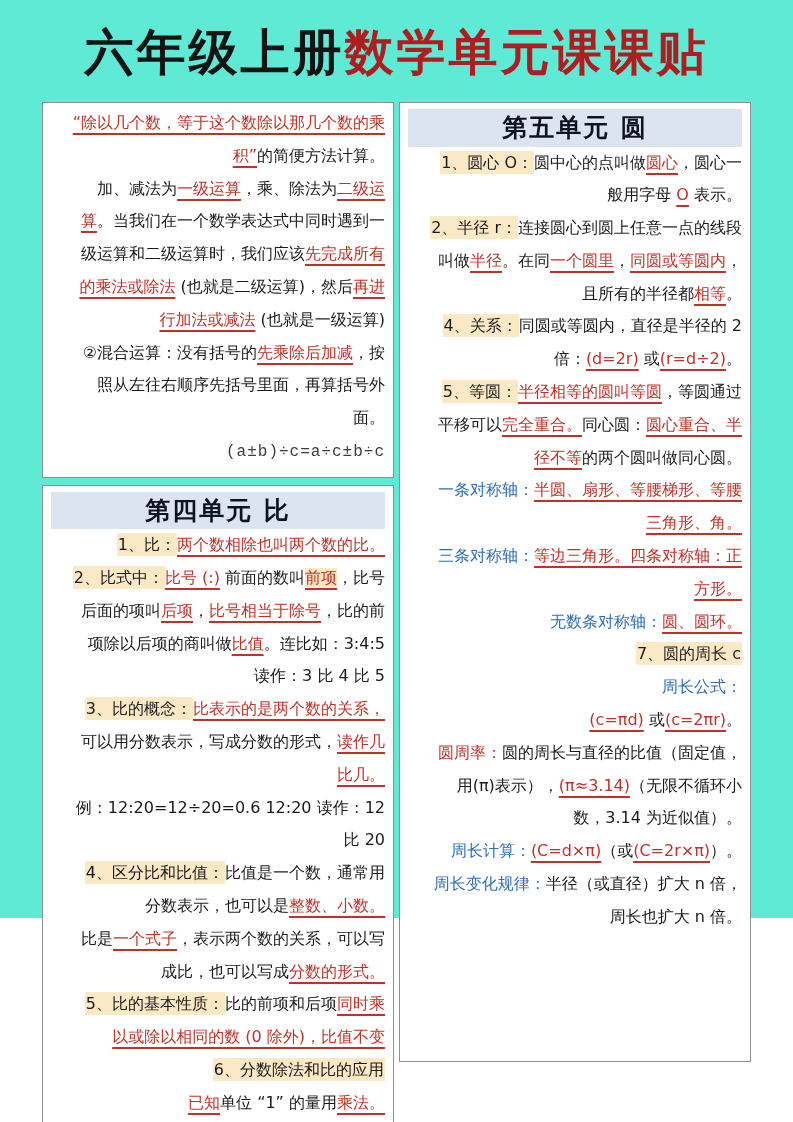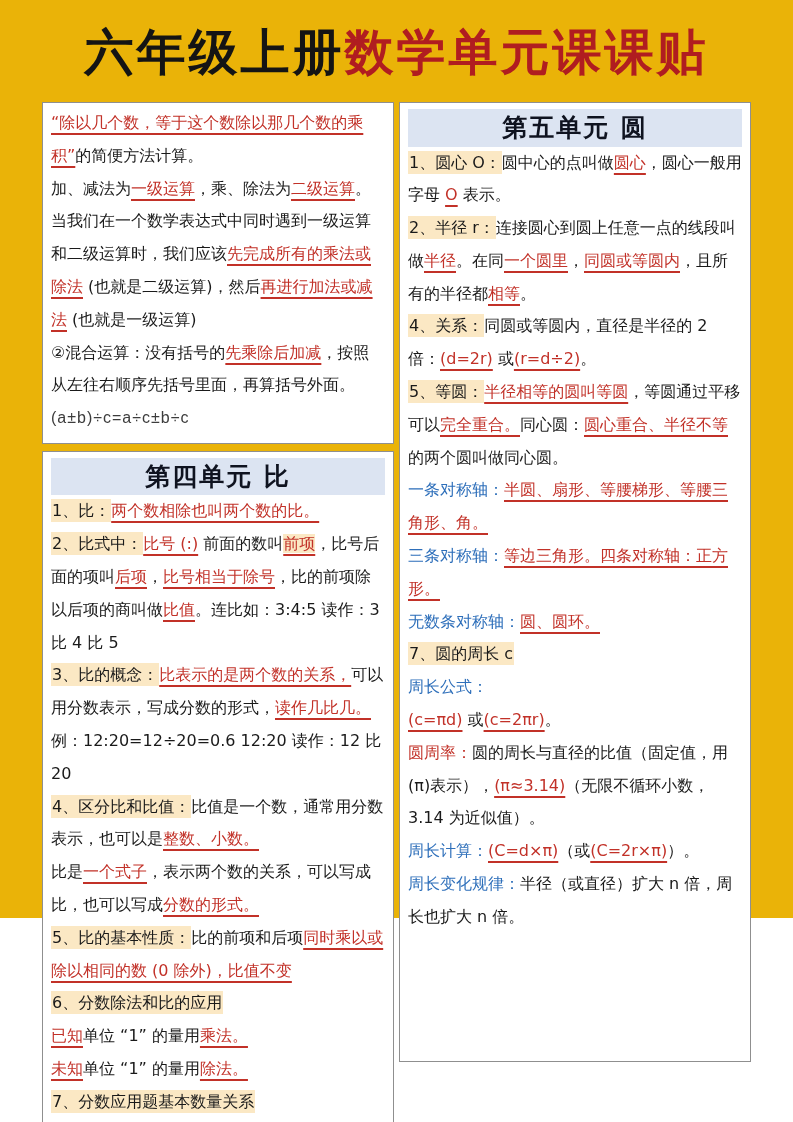--- a/index.html
+++ b/index.html
@@ -1,21 +1,21 @@
 <!DOCTYPE html>
 <html><head>
 <meta charset="utf-8">
 <style>
   html,body{margin:0;padding:0;}
   body{
     width:793px;height:1122px;background:#ffffff;
     font-family:"DejaVu Sans","Liberation Sans",sans-serif;
     color:#1a1a1a;overflow:hidden;
   }
-  .page{position:relative;width:793px;height:918px;background:#eab308;}
+  .page{position:relative;width:793px;height:918px;background:#5eead4;}
   .title{
     text-align:center;padding-top:20px;
     font-family:"DejaVu Serif","Liberation Serif",serif;
     font-weight:bold;font-size:49px;letter-spacing:3px;white-space:nowrap;
   }
   .title .t-black{color:#141414;}
   .title .t-red{color:#b01d20;}
   .columns{
     display:flex;gap:5px;padding:0 42px;margin-top:16px;align-items:flex-start;
   }
@@ -26,40 +26,40 @@
   }
   .box1{min-height:278px;}
   .box2{min-height:686px;}
   .boxR{min-height:960px;}
   .sec-header{
     background:#dce4f2;text-align:center;font-weight:bold;
     font-size:25px;line-height:1.5;color:#0f1320;
     margin:2px 0 0 0;letter-spacing:2px;
   }
   .para{
-    font-size:16px;line-height:2.05;text-align:left;
-    color:#1a1a1a;word-break:break-word;
+    font-size:16px;line-height:2.05;text-align:right;
+    color:#1a1a1a;word-break:break-word;margin-left:18px;
   }
   .seg-ru{
     color:#c23128;
     text-decoration:underline;
     text-decoration-color:#c23128;
     text-underline-offset:5px;
     text-decoration-thickness:1.5px;
   }
   .seg-r{color:#c23128;}
   .seg-hl{background:#fbe8c4;padding:2px 1px;}
   .seg-rhl{
     color:#c23128;background:#fbe8c4;
     text-decoration:underline;text-decoration-color:#c23128;
     text-underline-offset:5px;text-decoration-thickness:1.5px;
   }
   .seg-b{color:#2e6fba;}
   .seg-f{
-    font-family:Liberation Sans, sans-serif;
+    font-family:Liberation Mono, monospace;
     color:#3c3c3c;letter-spacing:1px;
   }
 </style>
 </head>
 <body>
 
 <div class="page">
 
   <div class="title">
     <span class="t-black">六年级上册</span><span class="t-red">数学单元课课贴</span>

